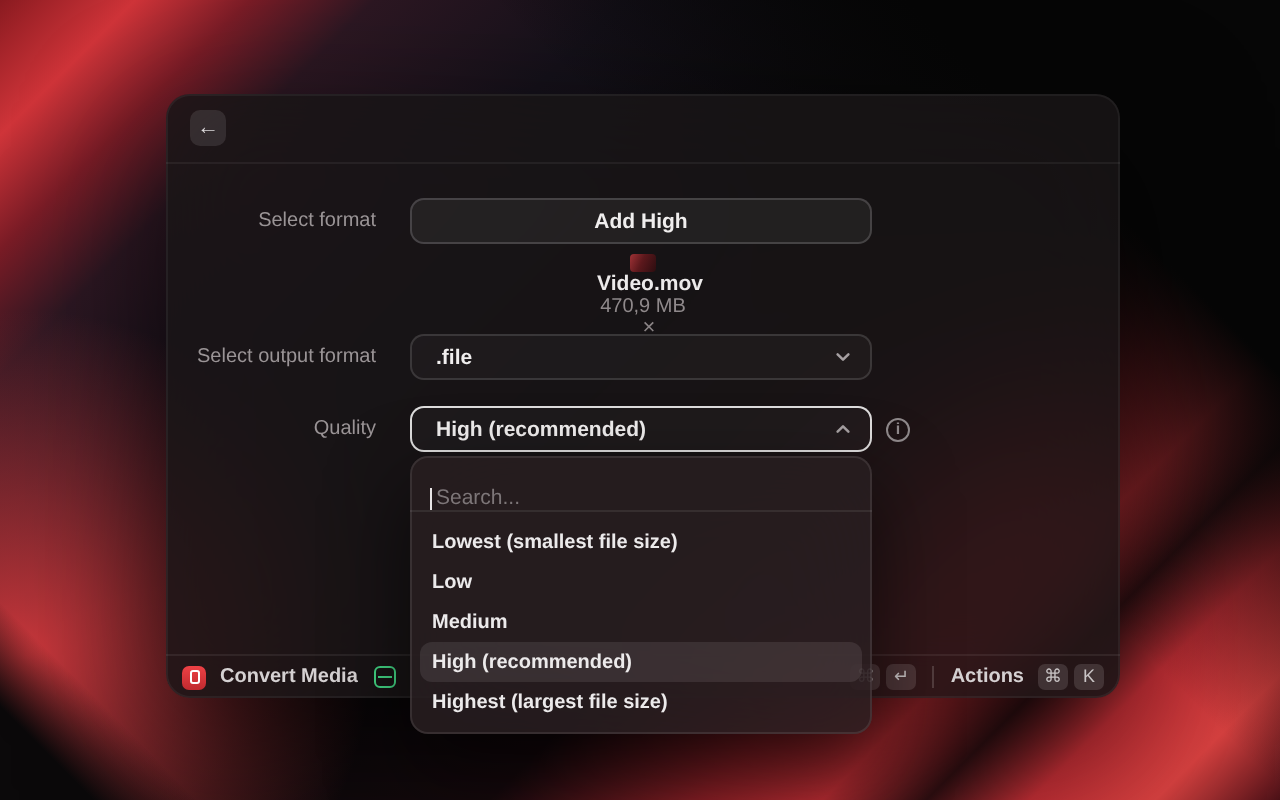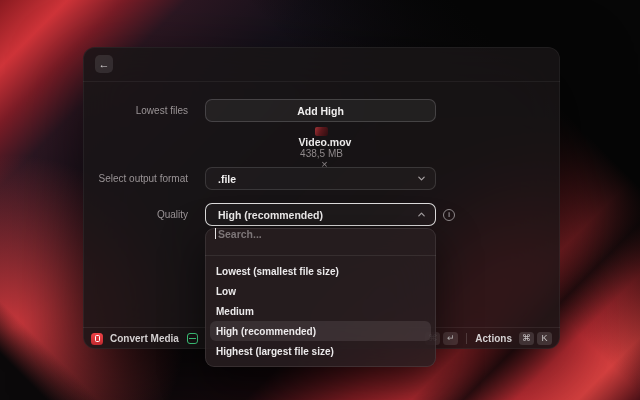--- a/index.html
+++ b/index.html
@@ -115,22 +115,22 @@
   
   .dropdown {
     position:absolute; left:205px; top:228px; width:231px; height:139px;
     border-radius:9px; overflow:hidden; z-index:5;
     background:rgba(40,31,33,0.82);
     -webkit-backdrop-filter:blur(24px) saturate(130%);
     backdrop-filter:blur(24px) saturate(130%);
     box-shadow:0 16px 40px rgba(0,0,0,0.55), inset 0 0 0 1px rgba(255,255,255,0.09);
   }
   .dropdown-search {
-    height:28px; display:flex; align-items:flex-start; padding:0 10px;
-    border-bottom:1px solid rgba(255,255,255,0.08); cursor:text;font-weight:bold;
+    height:28px; display:flex; align-items:flex-end; padding:0 10px;
+    border-bottom:1px solid rgba(255,255,255,0.08); cursor:text;
   }
   .text-caret { width:1px; height:11px; background:#e8e5e6; margin-right:2px; flex:none; }
   .search-placeholder { font-size:10.5px; color:#7d7678; }
   .dropdown-list { padding:5px; }
   .option {
     height:20px; border-radius:6px; display:flex; align-items:center;
     padding:0 6px; font-size:10px; font-weight:600; color:#eceaeb; cursor:pointer;
   }
   .option.selected { background:rgba(255,255,255,0.09); }
 </style>
@@ -138,28 +138,28 @@
 <body>
 
 <div class="bg"></div>
 
 <div class="modal">
 
   <div class="modal-header">
     <button class="back-button">←</button>
   </div>
 
-  <div class="field-label" style="top:58px">Lowest files</div>
+  <div class="field-label" style="top:58px">Select format</div>
   <button class="add-file-button">Add High</button>
 
   <div class="file-row">
     <span class="file-thumb"></span>
     <span class="file-name">Video.mov</span>
     <span class="file-spacer"></span>
-    <span class="file-size">438,5 MB</span>
+    <span class="file-size">470,9 MB</span>
     <span class="file-remove">×</span>
   </div>
 
   <div class="field-label" style="top:126px">Select output format</div>
   <div class="select-box" style="top:120px">
     <span class="select-value">.file</span>
     <span class="select-spacer"></span>
     <svg class="chev" width="9" height="9" viewBox="0 0 10 10">
       <polyline points="2,3.5 5,6.5 8,3.5" fill="none" stroke="#a6a0a2" stroke-width="1.4" stroke-linecap="round" stroke-linejoin="round"></polyline>
     </svg>

